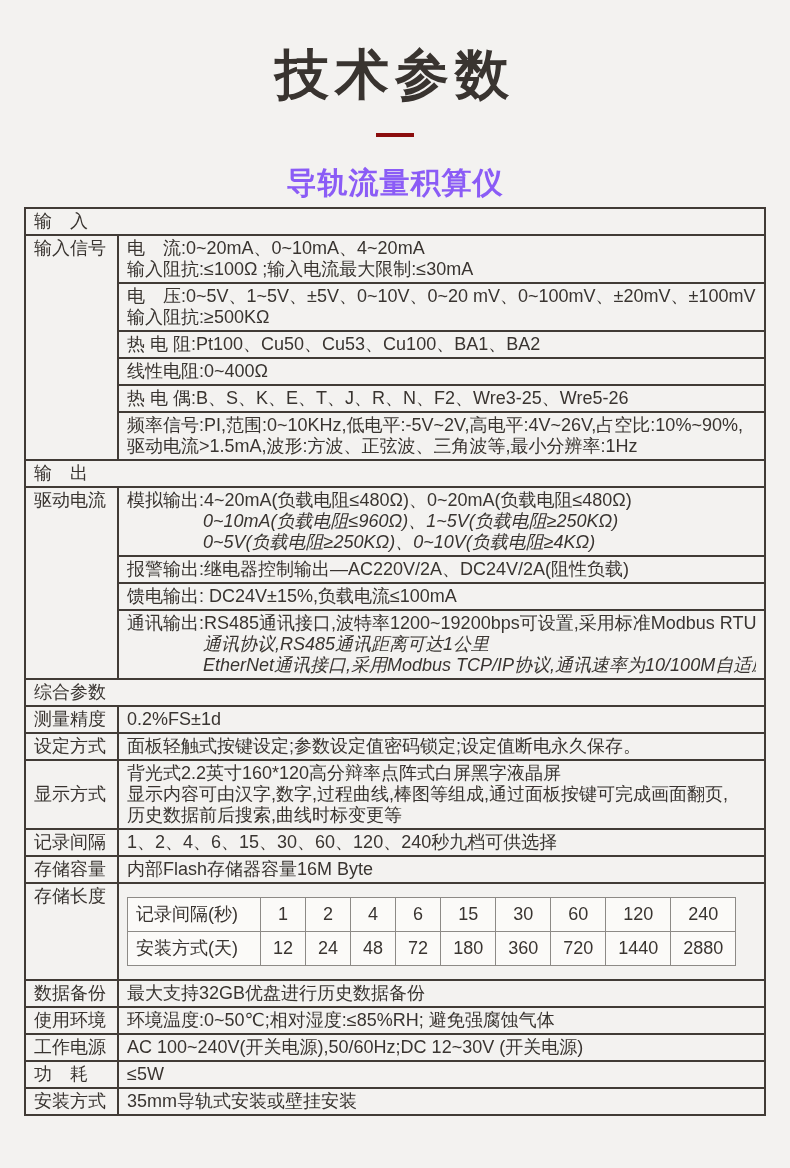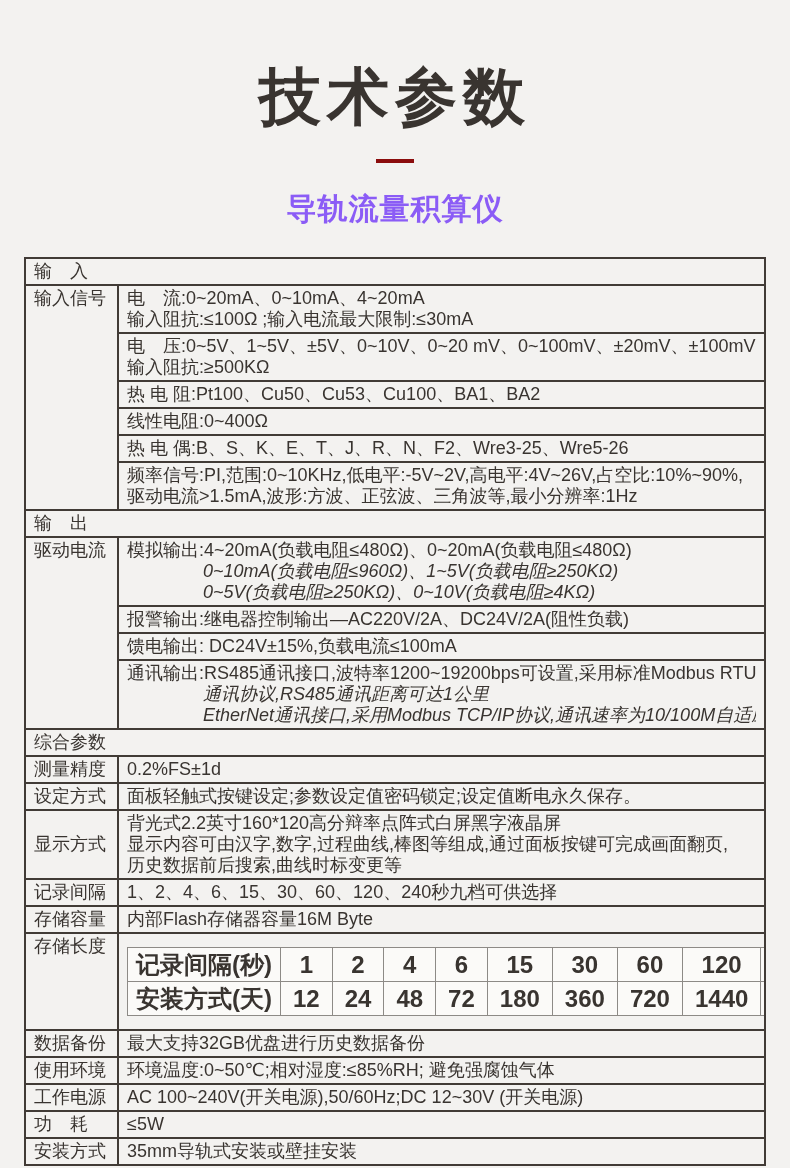--- a/index.html
+++ b/index.html
@@ -4,44 +4,44 @@
 <style>
   html,body{margin:0;padding:0;}
   body{
     width:790px;height:1168px;
     background:var(--bg,#f3f2f0);
     font-family:"Liberation Sans","DejaVu Sans",sans-serif;
     color:var(--ink,#393430);
     overflow:hidden;
   }
   .page-title{
-    margin:64px 0 0;
+    margin:46px 0 0;
     text-align:center;
-    font-size:62px;
+    font-size:54px;
     font-weight:900;
     letter-spacing:6px;
     line-height:1.05;
     color:var(--ink,#393430);
   }
   .title-underline{
     width:38px;height:4px;
     background:var(--accent,#8b0d0d);
     margin:30px auto 0;
   }
   .subtitle{
     margin:26px 0 0;
     text-align:center;
     font-size:30px;
     font-weight:700;
     letter-spacing:1px;
     color:#8b5cf6;
   }
   table.spec{
     width:742px;
-    margin:27px auto 0;
+    margin:3px auto 0;
     border-collapse:collapse;
     table-layout:fixed;
   }
   table.spec col.c1{width:93px;}
   table.spec td{
     border:2px solid var(--line,#413b36);
     font-size:18px;
     line-height:21px;
     font-weight:500;
     padding:2px 8px;
@@ -53,25 +53,25 @@
   td.val{padding:2px 0 2px 13px;overflow:hidden;}
   .line{white-space:pre;overflow:hidden;}
   .line.indent{padding-left:76px;font-style:italic;}
   table.inner{
     border-collapse:collapse;
     margin:11px 2px 11px 0;
     background:var(--inner-bg,#fbfaf8);
   }
   table.inner td{
     border:1px solid var(--inner-line,#8d8a86);
-    font-size:24px;
+    font-size:18px;
     height:33px;
     padding:0 12px;
     text-align:center;
-    font-weight:700;
+    font-weight:400;
   }
   table.inner td.ihead{
     text-align:left;
     padding:0 8px;
     width:116px;
     white-space:pre;
   }
 </style>
 </head>
 <body>

